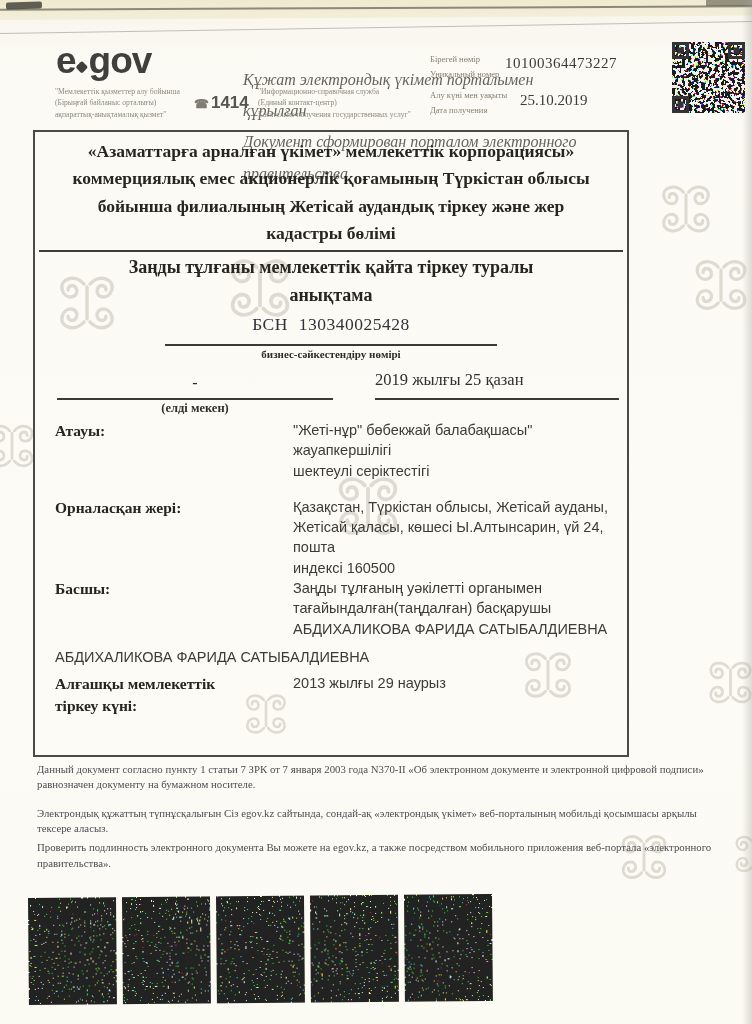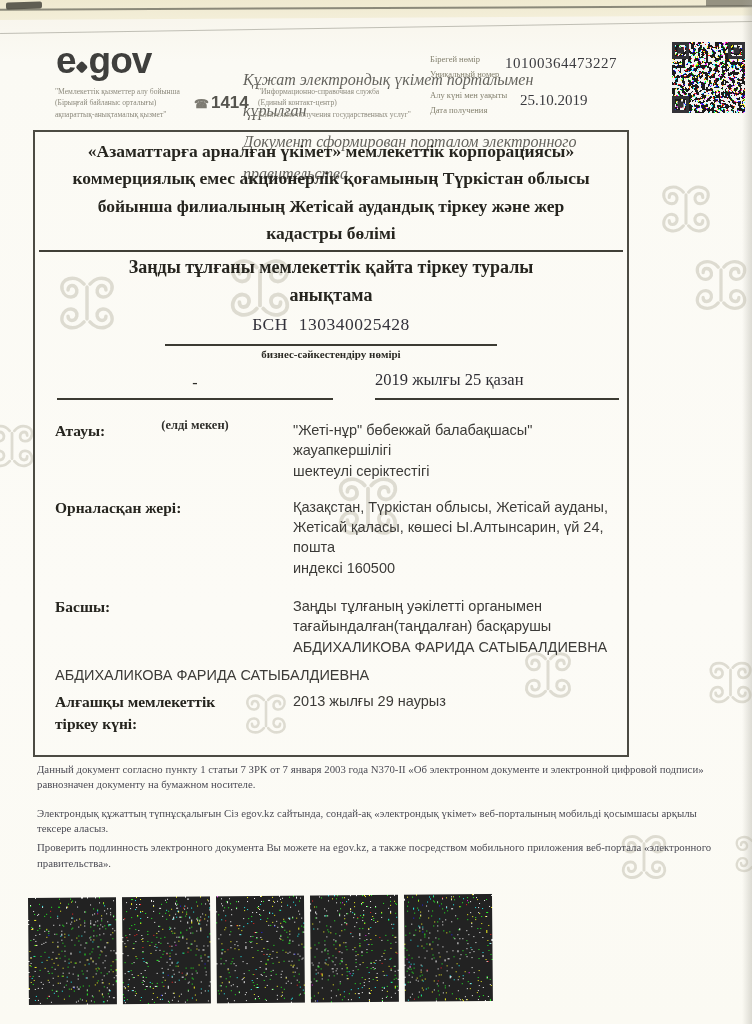--- a/index.html
+++ b/index.html
@@ -34,29 +34,29 @@
   .box{position:absolute;left:33px;top:130px;width:596px;height:627px;border:2px solid #4c4b43;box-sizing:border-box;}
   .org-title{position:absolute;top:6px;left:10px;right:10px;text-align:center;font-weight:bold;font-size:17.5px;line-height:1.57;color:#26251f;}
   .rule1{position:absolute;top:118px;left:4px;right:4px;border-top:2px solid #403f37;}
   .doc-title{position:absolute;top:122px;left:10px;right:10px;text-align:center;font-weight:bold;font-size:18px;line-height:1.55;color:#26251f;}
   .bsn-line{position:absolute;top:182px;left:0;right:0;text-align:center;font-size:17.5px;color:#33323b;letter-spacing:.5px;word-spacing:6px;}
   .bsn-rule{position:absolute;top:212px;left:50%;transform:translateX(-50%);width:332px;border-top:2px solid #3c3b33;}
   .bsn-caption{position:absolute;top:216px;left:0;right:0;text-align:center;font-weight:bold;font-size:11px;color:#2c2b25;}
   .place-group{position:absolute;top:242px;left:14px;width:292px;text-align:center;}
   .place-value{font-size:16px;height:24px;}
   .place-rule{border-top:2px solid #3c3b33;width:276px;margin:0 auto;}
-  .place-caption{font-weight:bold;font-size:12.5px;margin-top:18px;}
+  .place-caption{font-weight:bold;font-size:12.5px;margin-top:1px;}
   .date-group{position:absolute;top:238px;right:8px;width:244px;text-align:left;}
   .date-value{font-size:16.5px;height:28px;color:#2e2d33;}
   .date-rule{border-top:2px solid #3c3b33;width:100%;}
   .fields{position:absolute;top:288px;left:20px;right:10px;}
   .frow{display:flex;}
   .frow .flabel{width:238px;flex:none;font-weight:bold;font-size:15.5px;line-height:1.4;color:#26251f;}
   .frow .fvalue{flex:1;font-family:"Liberation Sans",sans-serif;font-size:14.5px;line-height:1.4;color:#3c3b38;}
-  .f0{margin-bottom:16px;}.f1{margin-bottom:18px;}.f2{margin-bottom:8px;}.f3{margin-bottom:6px;}
+  .f0{margin-bottom:16px;}.f1{}.f2{margin-bottom:8px;}.f3{margin-bottom:6px;}
   .closing{position:absolute;top:580px;left:8px;right:8px;font-weight:bold;font-size:14.5px;color:#26251f;text-indent:20px;}
   
   .footer{position:absolute;left:37px;top:762px;width:692px;font-size:10.8px;line-height:1.42;color:#4c4c55;}
   .footer p{margin:0;}
   .fp1{margin-bottom:4px!important;}
   .fp2{margin-bottom:13px!important;}
   .fp3{margin-bottom:4px!important;}
   
   .barcodes{position:absolute;left:28px;top:898px;display:flex;gap:6px;transform:rotate(-.5deg);transform-origin:left top;}
   .barcodes svg{filter:blur(.35px) contrast(.75) brightness(1.08);}

